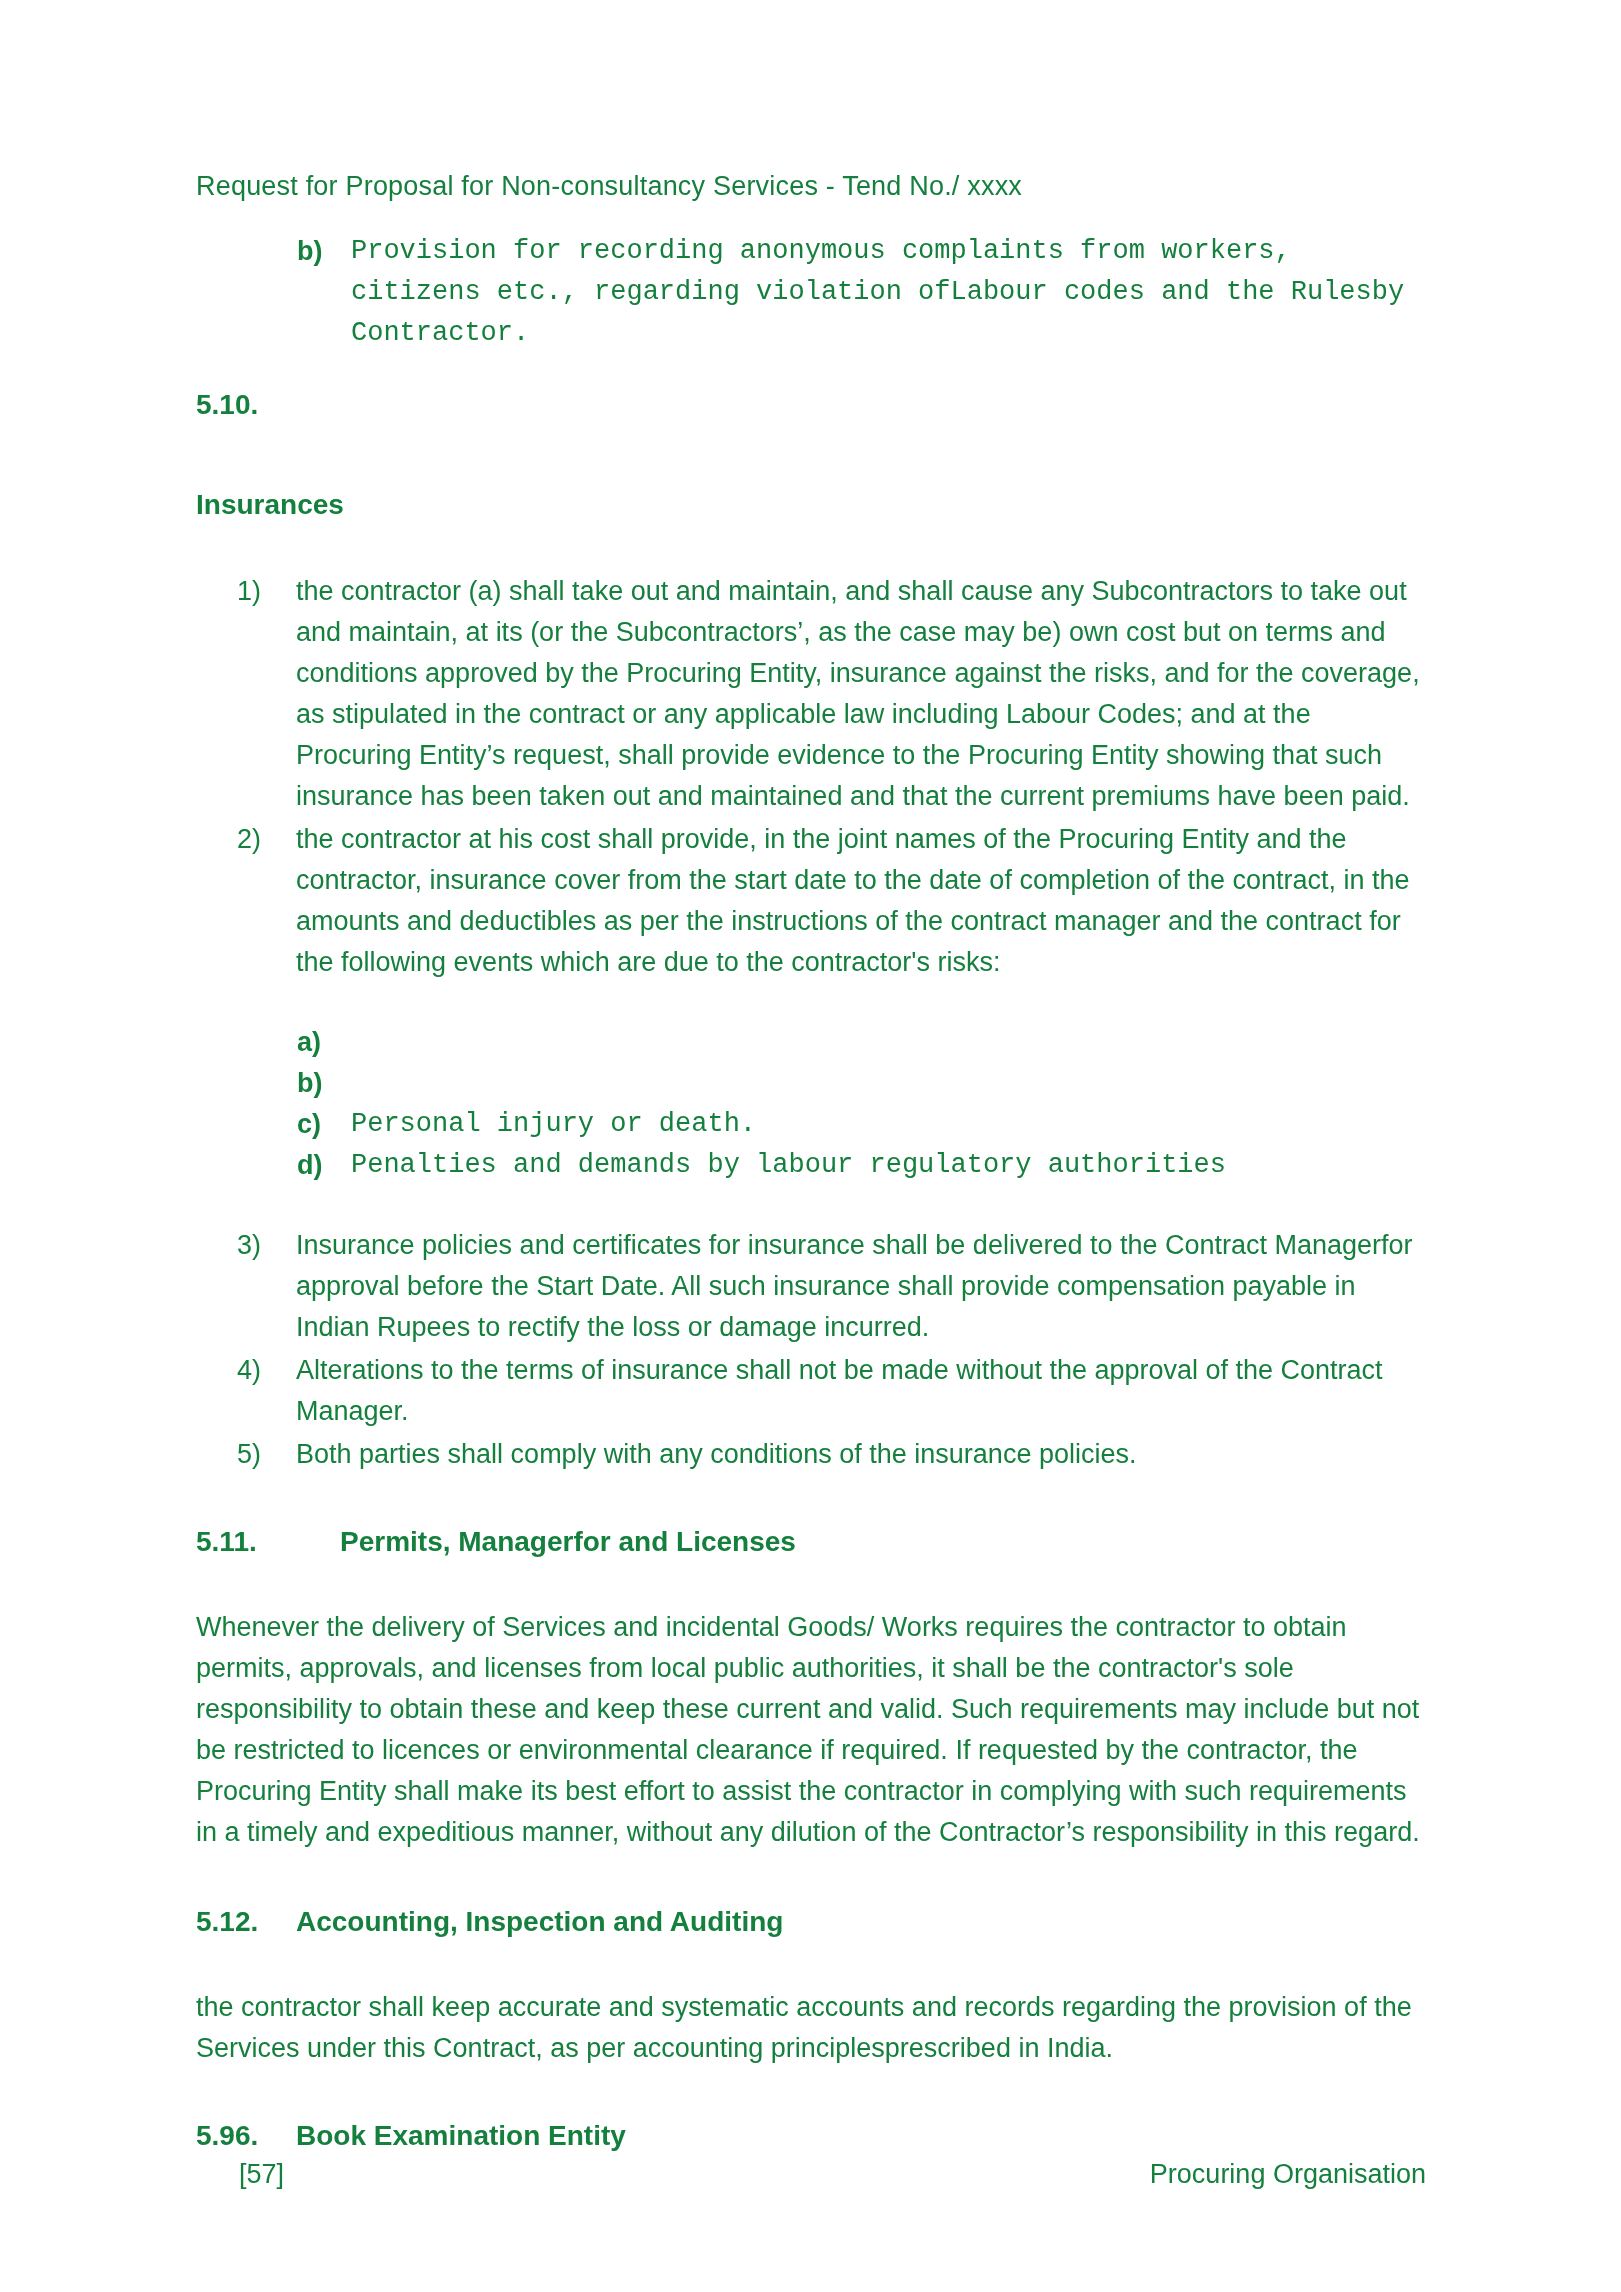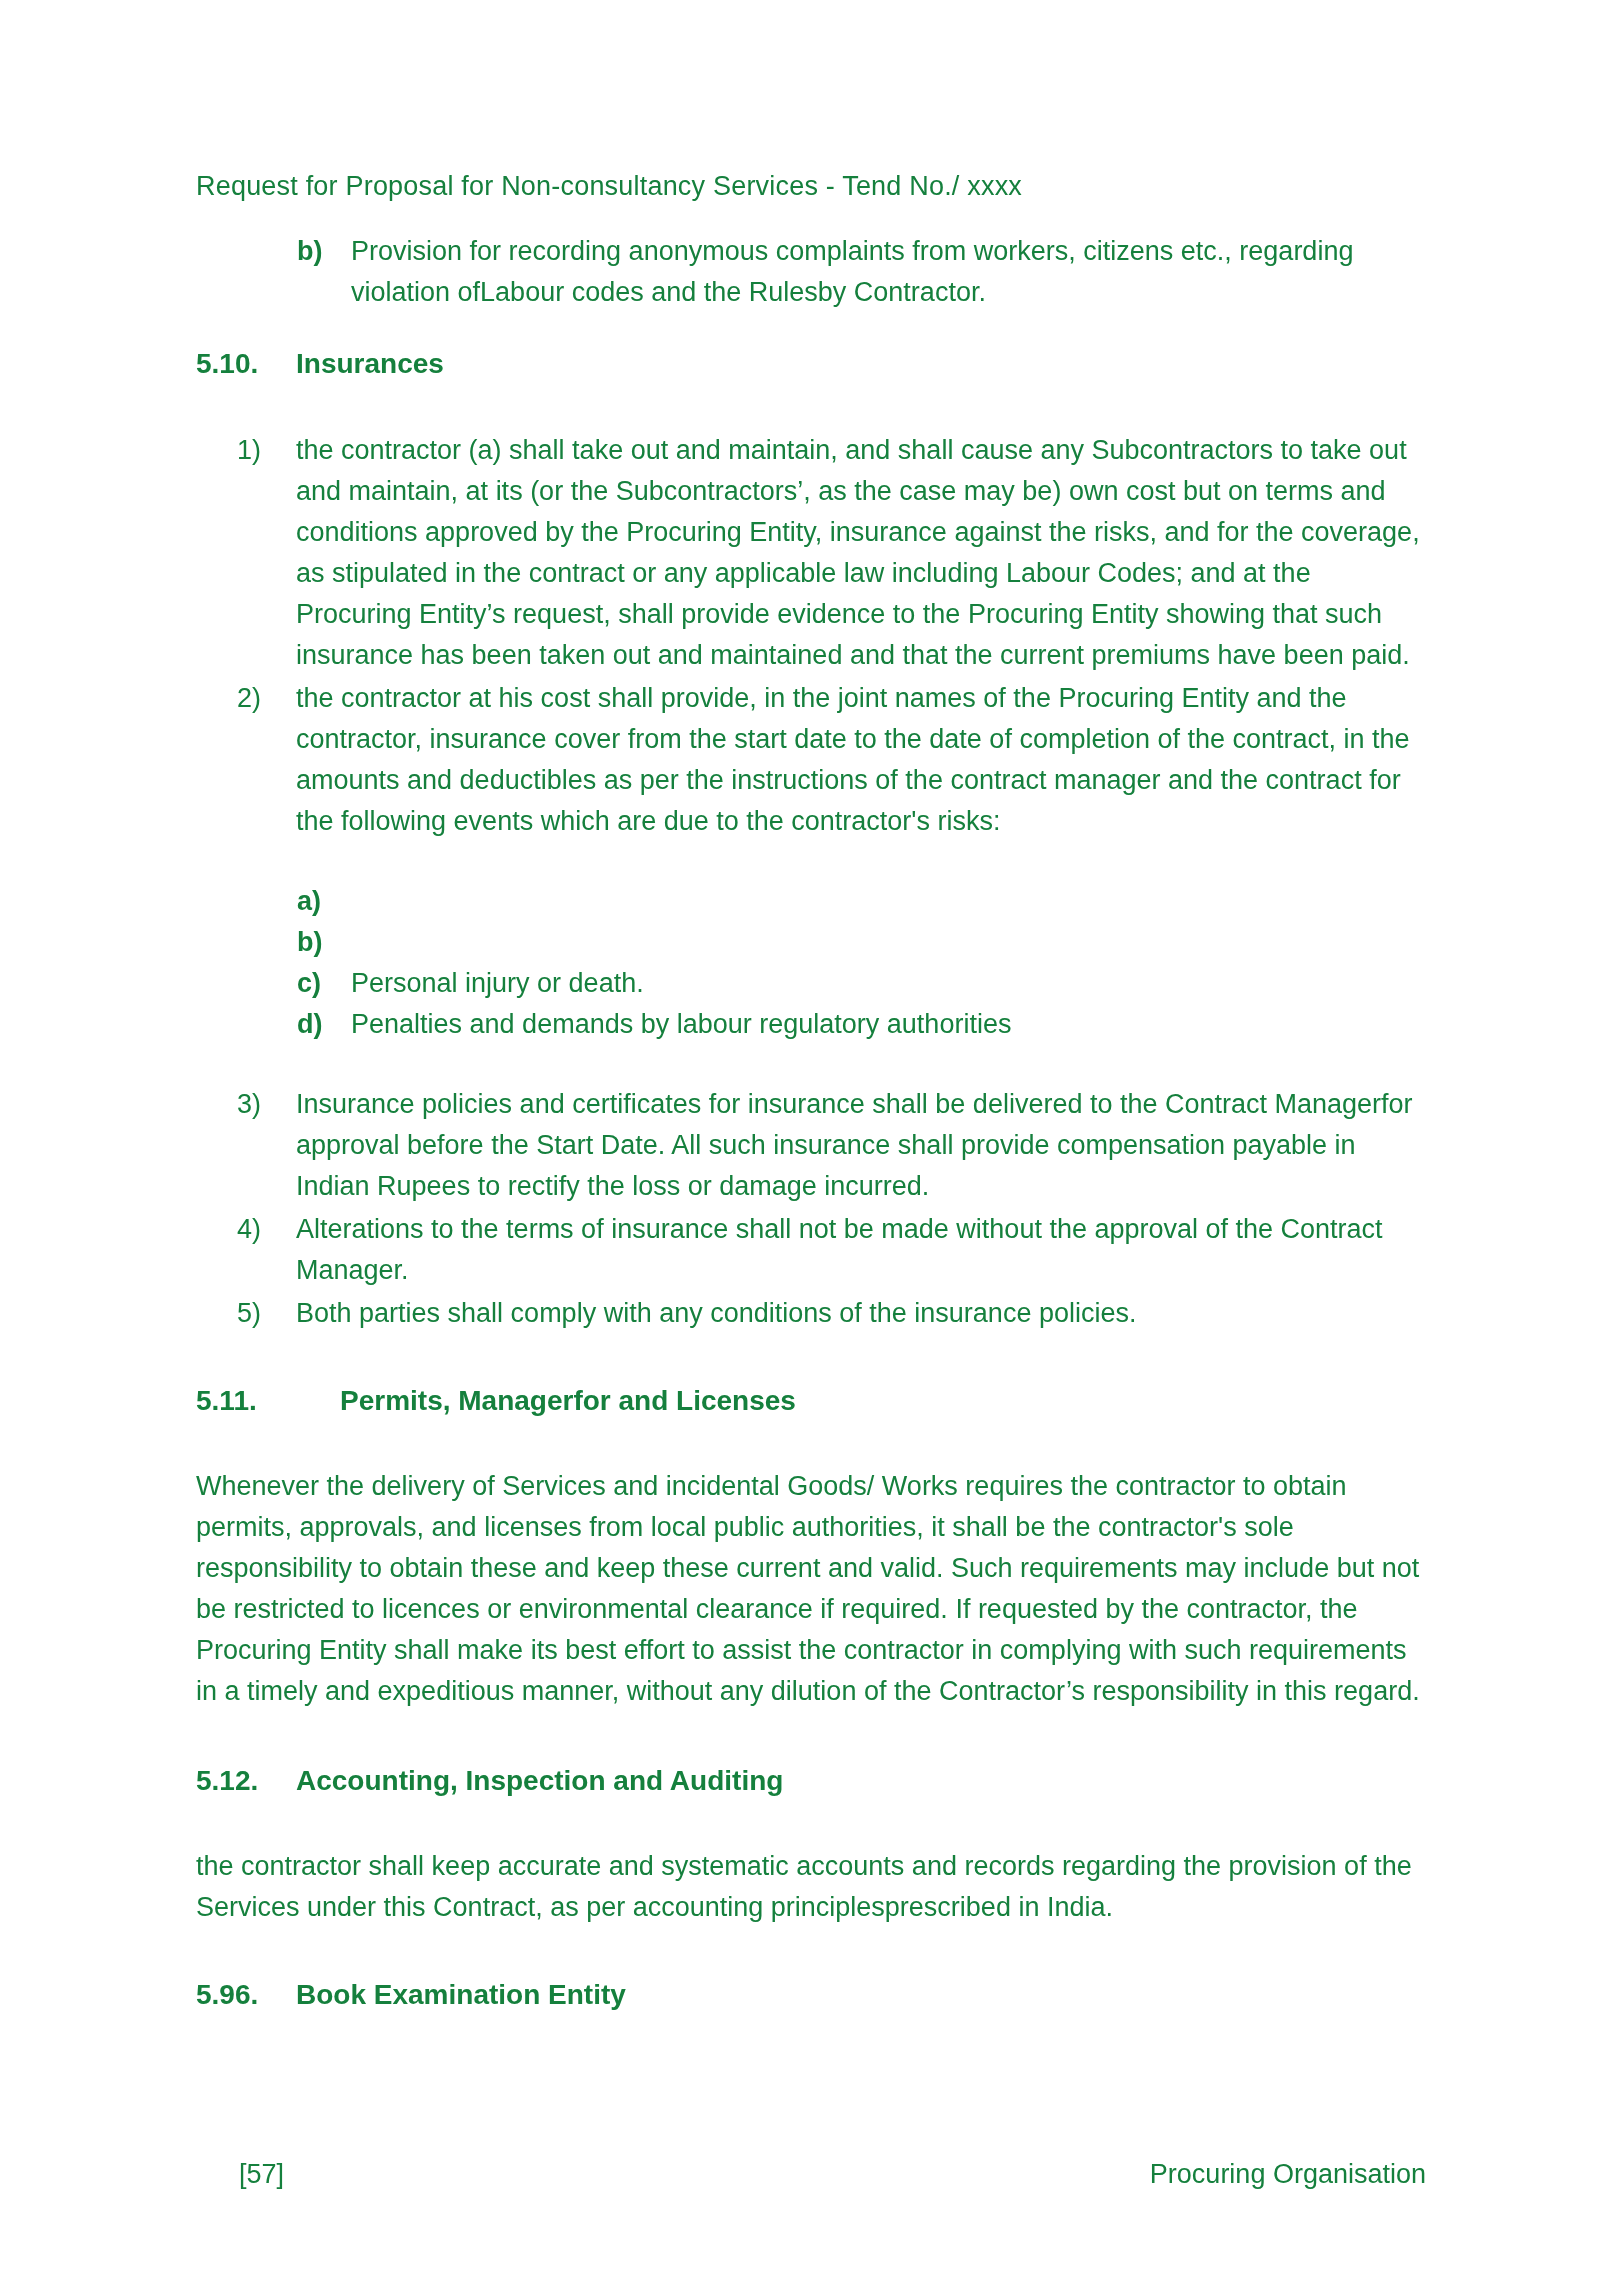--- a/index.html
+++ b/index.html
@@ -25,39 +25,39 @@
     letter-spacing: 0.2px;
   }
   
   .section-heading {
     display: flex;
     font-weight: 700;
     font-size: 28px;
     line-height: 43px;
   }
   .section-heading .h-num { width: 100px; flex: 0 0 100px; }
-  .h-510 { margin-top: 29px; margin-bottom: 45px; }
+  .h-510 { margin-top: 29px; margin-bottom: 45px; flex-direction: column; }
   .h-511 { margin-top: 45px; margin-bottom: 44px; gap: 44px; }
   .h-512 { margin-top: 47px; margin-bottom: 44px; }
   .h-513 { margin-top: 45px; }
   
   .num-row {
     display: flex;
     padding-left: 41px;
     margin-bottom: 2px;
   }
   .num-row .n-label { width: 59px; flex: 0 0 59px; }
   .num-row .n-text { flex: 1 1 auto; max-width: 1135px; }
   
   .sub-row {
     display: flex;
     padding-left: 101px;
   }
   .sub-row .s-label { width: 54px; flex: 0 0 54px; font-weight: 700; }
-  .sub-row .s-text { flex: 1 1 auto; max-width: 1078px; }
+  .sub-row .s-text { flex: 1 1 auto; max-width: 1078px; font-family: Liberation Mono, monospace; }
   .intro-row { margin-bottom: 29px; }
   .intro-row .s-text { max-width: 1068px; }
   .sub-list { margin-top: 39px; margin-bottom: 39px; }
   .paragraph { max-width: 1231px; }
   .footer-left {
     position: absolute;
     left: 239px;
     top: 2129px;
     line-height: 33px;
   }

